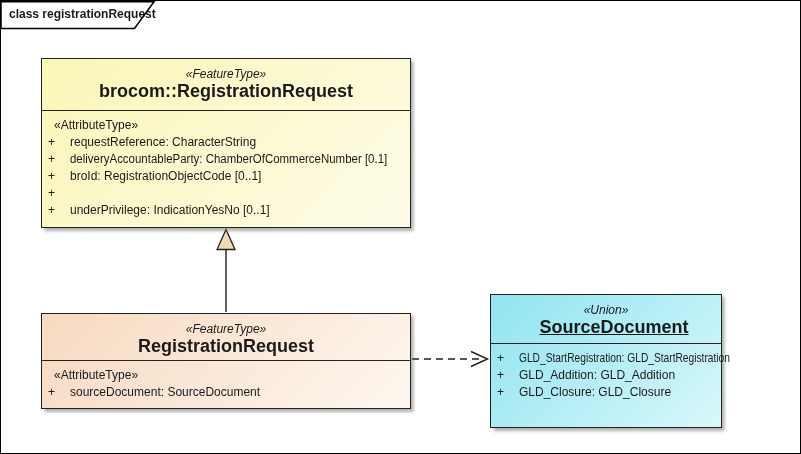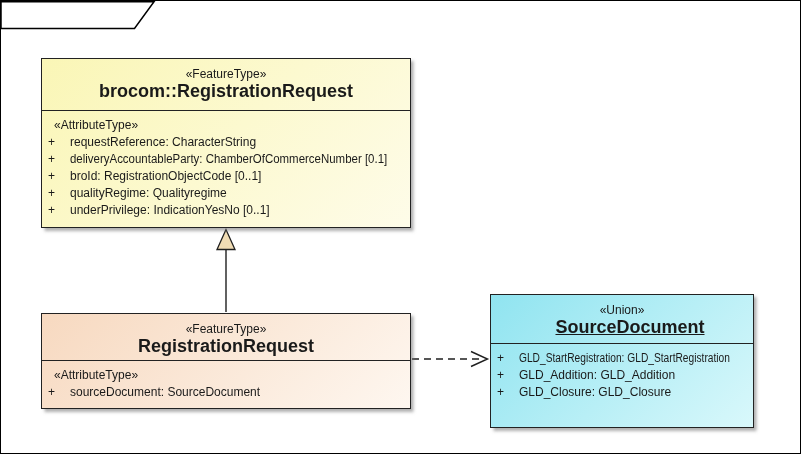--- a/index.html
+++ b/index.html
@@ -34,21 +34,21 @@
   .box-yellow { background: linear-gradient(135deg, var(--yellow-start,#faf6b6) 0%, var(--yellow-end,#fefce9) 100%); }
   .box-orange { background: linear-gradient(135deg, var(--orange-start,#f7d9c0) 0%, var(--orange-end,#fef7f0) 100%); }
   .box-cyan   { background: linear-gradient(135deg, var(--cyan-start,#90e4f0) 0%, var(--cyan-end,#d9f8fb) 100%); }
 
   .hdr {
     box-sizing: border-box;
     border-bottom: 1.5px solid #222222;
     text-align: center;
     padding-top: 7px;
   }
-  .stereo { line-height: 17px; font-size: 12px; }
+  .stereo { line-height: 17px; font-size: 12px; font-style: italic; }
   .cname  { line-height: 17px; font-size: 18px; font-weight: bold; white-space: nowrap; }
   .underline { text-decoration: underline; padding-left: 16px; }
 
   .attrs { padding-top: 6px; }
   .comp-label { padding-left: 12px; line-height: 17px; white-space: nowrap; }
   .attr-row { display: flex; line-height: 17px; padding-left: 6px; }
   .vis { flex: 0 0 22px; width: 22px; }
   .atext { white-space: nowrap; }
   .squish-sm { transform: scaleX(0.955); transform-origin: 0 50%; }
   .squish-lg { transform: scaleX(0.85);  transform-origin: 0 50%; }
@@ -69,20 +69,21 @@
     <g>
       <line x1="411" y1="358" x2="483" y2="358" stroke="#1f1f1f" stroke-width="1.4" stroke-dasharray="7 5"></line>
       <polyline points="470,350.5 486.5,358 470,365.5" fill="none" stroke="#1f1f1f" stroke-width="1.4"></polyline>
     </g>
   </svg>
 
   <div class="tab-wrap">
     <svg width="170" height="30" viewBox="0 0 170 30">
       <polygon points="0,0.75 153,0.75 133.5,27.5 0,27.5" fill="#ffffff" stroke="#000000" stroke-width="1.5"></polygon>
     </svg>
+    <div class="tab-label">class registrationRequest</div>
   </div>
 
   <div class="uml-class box-yellow" style="left:40px; top:57px; width:370px; height:170px;">
     <div class="hdr" style="height:52px;">
       <div class="stereo">«FeatureType»</div>
       <div class="cname">brocom::RegistrationRequest</div>
     </div>
     <div class="attrs">
       <div class="comp-label">«AttributeType»</div>
       <div class="attr-row">
@@ -92,21 +93,20 @@
       <div class="attr-row">
         <span class="vis">+</span>
         <span class="atext squish-sm">deliveryAccountableParty: ChamberOfCommerceNumber [0.1]</span>
       </div>
       <div class="attr-row">
         <span class="vis">+</span>
         <span class="atext">broId: RegistrationObjectCode [0..1]</span>
       </div>
       <div class="attr-row">
         <span class="vis">+</span>
-        <span class="atext">qualityRegime: Qualityregime</span>
       </div>
       <div class="attr-row">
         <span class="vis">+</span>
         <span class="atext">underPrivilege: IndicationYesNo [0..1]</span>
       </div>
     </div>
   </div>
 
   <div class="uml-class box-orange" style="left:40px; top:312px; width:370px; height:96px;">
     <div class="hdr" style="height:47px;">
@@ -115,21 +115,21 @@
     </div>
     <div class="attrs">
       <div class="comp-label">«AttributeType»</div>
       <div class="attr-row">
         <span class="vis">+</span>
         <span class="atext">sourceDocument: SourceDocument</span>
       </div>
     </div>
   </div>
 
-  <div class="uml-class box-cyan" style="left:489px; top:293px; width:264px; height:134px;">
+  <div class="uml-class box-cyan" style="left:489px; top:293px; width:232px; height:134px;">
     <div class="hdr" style="height:49px;">
       <div class="stereo">«Union»</div>
       <div class="cname underline">SourceDocument</div>
     </div>
     <div class="attrs">
       <div class="attr-row">
         <span class="vis">+</span>
         <span class="atext squish-lg">GLD_StartRegistration: GLD_StartRegistration</span>
       </div>
       <div class="attr-row">

